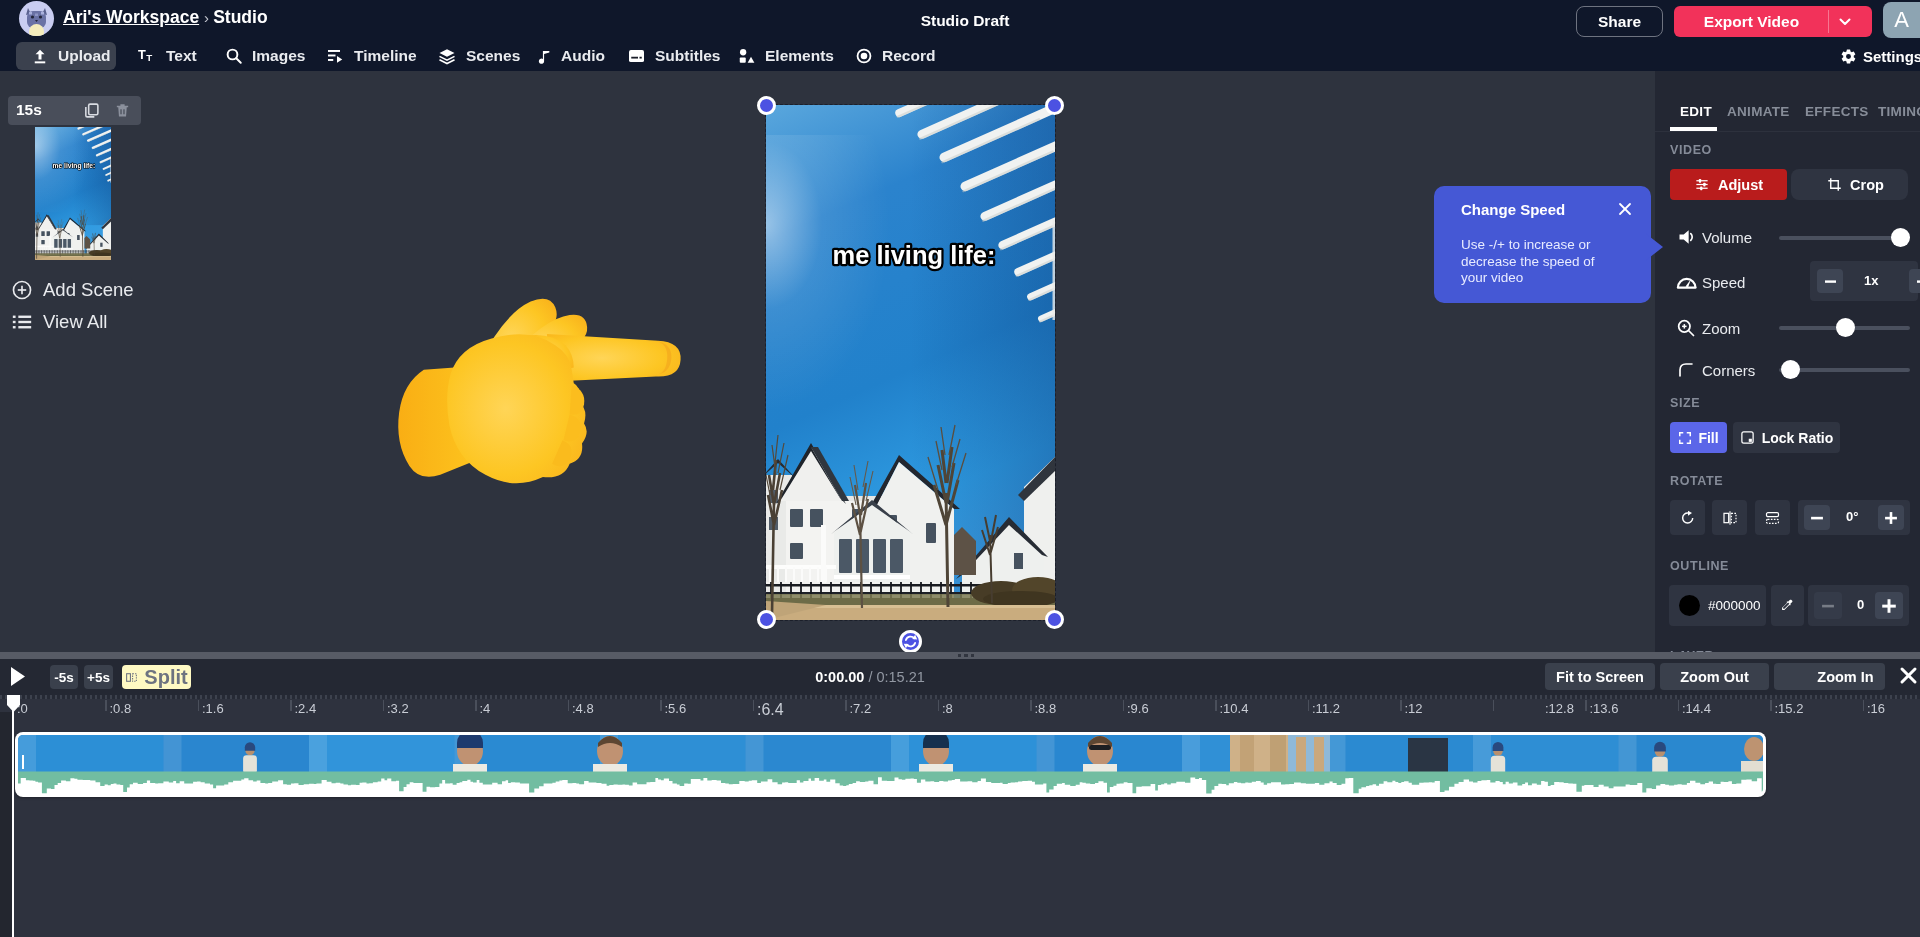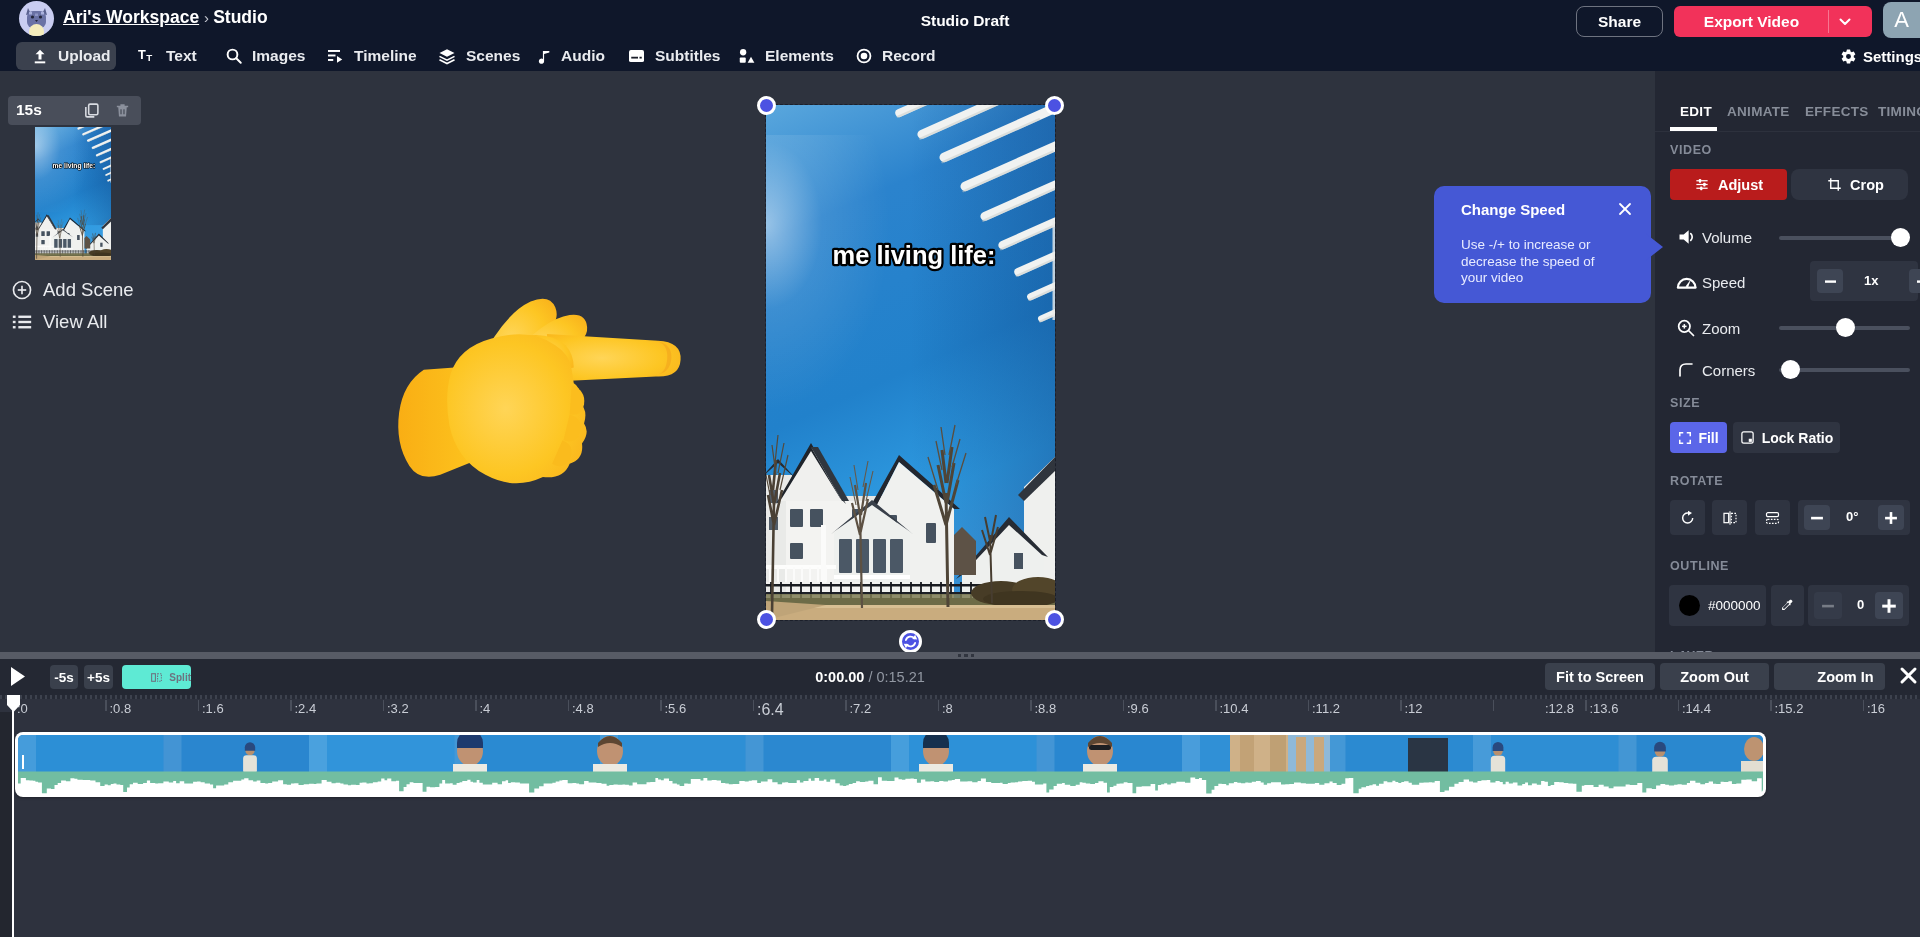--- a/index.html
+++ b/index.html
@@ -758,21 +758,21 @@
     <div style="width:3.4px;height:3.4px;background:#31353f;"></div>
     <div style="width:3.4px;height:3.4px;background:#31353f;"></div>
     <div style="width:3.4px;height:3.4px;background:#31353f;"></div>
   </div>
   <div id="ctrlbar">
     <svg class="abs" style="left:10px;top:7px;" width="16" height="21" viewBox="0 0 16 21">
         <polygon points="1,1 15,10.5 1,20" fill="#fff"></polygon>
       </svg>
     <div class="cbtn" style="left:50px;top:6px;width:28px;height:24px;font-size:13.5px;font-weight:bold;">-5s</div>
     <div class="cbtn" style="left:84px;top:6px;width:29px;height:24px;font-size:13.5px;font-weight:bold;">+5s</div>
-    <div class="cbtn" style="left:122px;top:6px;width:69px;height:24px;background:#5eead4;color:#6d7380;font-size:10px;font-weight:bold;justify-content:flex-end;">
+    <div class="cbtn" style="left:122px;top:6px;width:69px;height:24px;background:#fef9c3;color:#6d7380;font-size:20px;font-weight:bold;">
       <svg width="13" height="13" viewBox="0 0 24 24" style="margin-right:6px;">
           <rect x="3" y="5" width="7" height="14" fill="none" stroke="#6d7380" stroke-width="2"></rect>
           <rect x="14" y="5" width="7" height="14" fill="none" stroke="#6d7380" stroke-width="2" stroke-dasharray="2.5 2"></rect>
         </svg>
       Split
     </div>
     <div class="abs" style="left:770px;top:10px;width:200px;text-align:center;font-size:14.5px;color:#fff;font-weight:bold;">0:00.00 <span style="color:#9298a3;font-weight:normal;">/ 0:15.21</span></div>
     <div class="cbtn" style="left:1545px;top:4px;width:110px;height:27px;font-size:14.5px;font-weight:bold;">Fit to Screen</div>
     <div class="cbtn" style="left:1660px;top:4px;width:109px;height:27px;font-size:14.5px;font-weight:bold;">Zoom Out</div>
     <div class="cbtn" style="left:1774px;top:4px;width:111px;height:27px;font-size:14.5px;font-weight:bold;padding-left:32px;">Zoom In</div>

